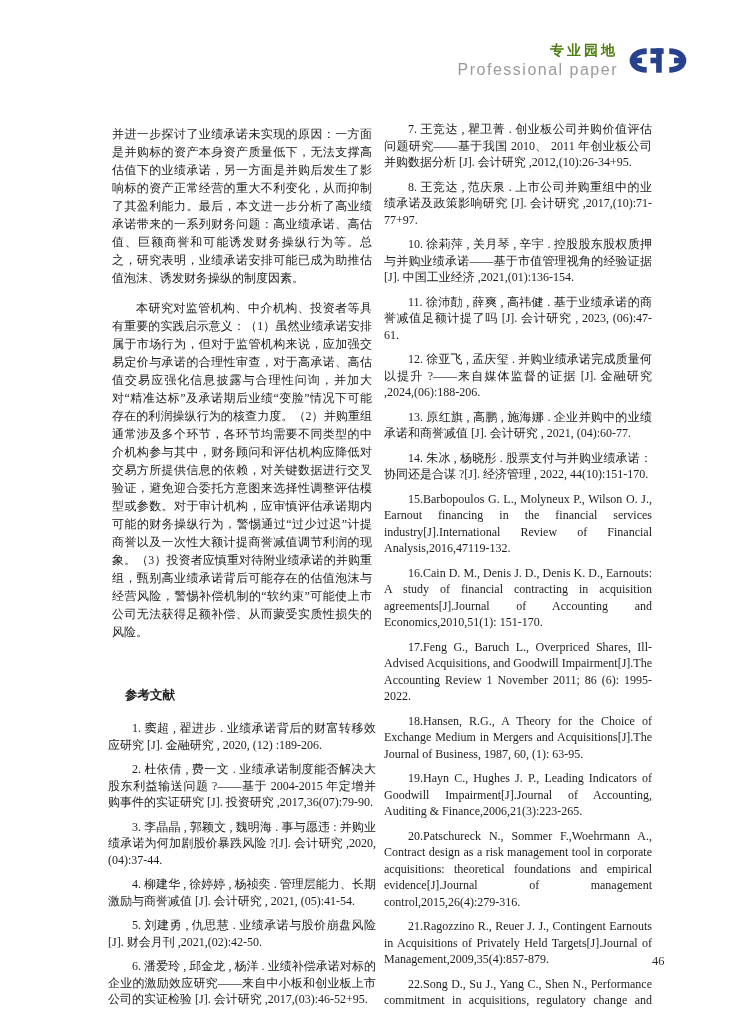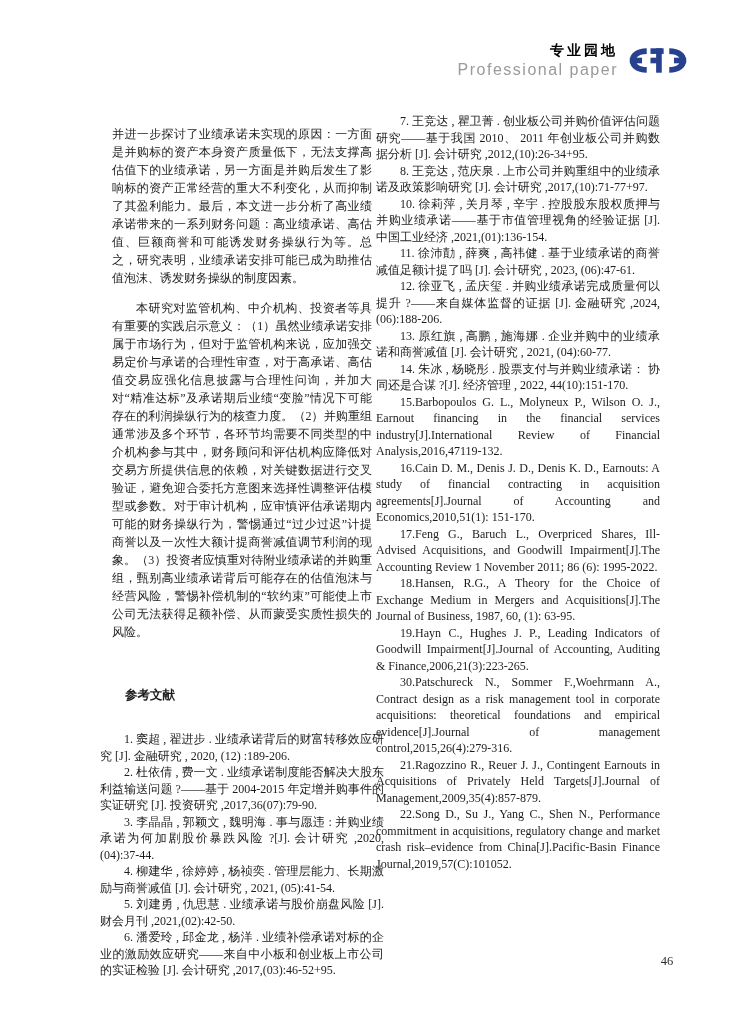--- a/index.html
+++ b/index.html
@@ -3,33 +3,33 @@
 <meta charset="utf-8">
 <style>
   html,body { margin:0; padding:0; background:#ffffff; }
   .page {
     position:relative; width:745px; height:1011px; background:#ffffff;
     font-family:"Liberation Serif", serif; color:#1c1c1c; overflow:hidden;
   }
   
   .header { position:absolute; top:42px; right:56px; display:flex; align-items:center; gap:9px; }
   .header-text { text-align:right; font-family:"Liberation Sans", sans-serif; }
-  .header-zh { color:#000000; font-size:14px; font-weight:bold; letter-spacing:3px; }
+  .header-zh { color:#4d7c0f; font-size:14px; font-weight:bold; letter-spacing:3px; }
   .header-en { color:#9a9a9a; font-size:16px; letter-spacing:1.5px; margin-top:1px; }
   .logo svg { display:block; width:62px; height:31px; }
   
   .col { position:absolute; top:113px; width:284px; text-align:justify; }
   .col-left  { left:100px; }
   .col-right { left:376px; }
   p.body-para { margin:12px; font-size:12px; line-height:18px; }
   p.indent { text-indent:2em; }
-  .refs-heading { margin:46px 0 27px 0; font-weight:bold; text-indent:2em; font-size:12.5px; }
-  p.ref { margin:0; font-size:12px; line-height:16.5px; text-indent:2em; word-break:break-word; }
+  .refs-heading { margin:46px 0 16px 0; font-weight:bold; text-indent:2em; font-size:12.5px; }
+  p.ref { margin:8px; font-size:12px; line-height:16.5px; text-indent:2em; word-break:break-word; }
   
-  .page-number { position:absolute; left:652px; top:954px; width:30px; text-align:center;
+  .page-number { position:absolute; left:652px; top:954px; width:30px; text-align:left;
                  font-size:12.5px; color:#2b2b2b;font-family:Liberation Serif, serif; }
 </style>
 </head>
 <body>
 
 <div class="page">
 
   <div class="header">
     <div class="header-text">
       <div class="header-zh">专业园地</div>
@@ -68,20 +68,20 @@
     <p class="ref">10. 徐莉萍 , 关月琴 , 辛宇 . 控股股东股权质押与并购业绩承诺——基于市值管理视角的经验证据 [J]. 中国工业经济 ,2021,(01):136-154.</p>
     <p class="ref">11. 徐沛勣 , 薛爽 , 高祎健 . 基于业绩承诺的商誉减值足额计提了吗 [J]. 会计研究 , 2023, (06):47-61.</p>
     <p class="ref">12. 徐亚飞 , 孟庆玺 . 并购业绩承诺完成质量何以提升 ?——来自媒体监督的证据 [J]. 金融研究 ,2024,(06):188-206.</p>
     <p class="ref">13. 原红旗 , 高鹏 , 施海娜 . 企业并购中的业绩承诺和商誉减值 [J]. 会计研究 , 2021, (04):60-77.</p>
     <p class="ref">14. 朱冰 , 杨晓彤 . 股票支付与并购业绩承诺： 协同还是合谋 ?[J]. 经济管理 , 2022, 44(10):151-170.</p>
     <p class="ref">15.Barbopoulos G. L., Molyneux P., Wilson O. J., Earnout financing in the financial services industry[J].International Review of Financial Analysis,2016,47119-132.</p>
     <p class="ref">16.Cain D. M., Denis J. D., Denis K. D., Earnouts: A study of financial contracting in acquisition agreements[J].Journal of Accounting and Economics,2010,51(1): 151-170.</p>
     <p class="ref">17.Feng G., Baruch L., Overpriced Shares, Ill-Advised Acquisitions, and Goodwill Impairment[J].The Accounting Review 1 November 2011; 86 (6): 1995-2022.</p>
     <p class="ref">18.Hansen, R.G., A Theory for the Choice of Exchange Medium in Mergers and Acquisitions[J].The Journal of Business, 1987, 60, (1): 63-95.</p>
     <p class="ref">19.Hayn C., Hughes J. P., Leading Indicators of Goodwill Impairment[J].Journal of Accounting, Auditing &amp; Finance,2006,21(3):223-265.</p>
-    <p class="ref">30.Patschureck N., Sommer F.,Woehrmann A., Contract design as a risk management tool in corporate acquisitions: theoretical foundations and empirical evidence[J].Journal of management control,2015,26(4):279-316.</p>
+    <p class="ref">20.Patschureck N., Sommer F.,Woehrmann A., Contract design as a risk management tool in corporate acquisitions: theoretical foundations and empirical evidence[J].Journal of management control,2015,26(4):279-316.</p>
     <p class="ref">21.Ragozzino R., Reuer J. J., Contingent Earnouts in Acquisitions of Privately Held Targets[J].Journal of Management,2009,35(4):857-879.</p>
     <p class="ref">22.Song D., Su J., Yang C., Shen N., Performance commitment in acquisitions, regulatory change and market crash risk–evidence from China[J].Pacific-Basin Finance Journal,2019,57(C):101052.</p>
   </div>
 
   <div class="page-number">46</div>
 
 </div>
 
 </body></html>

